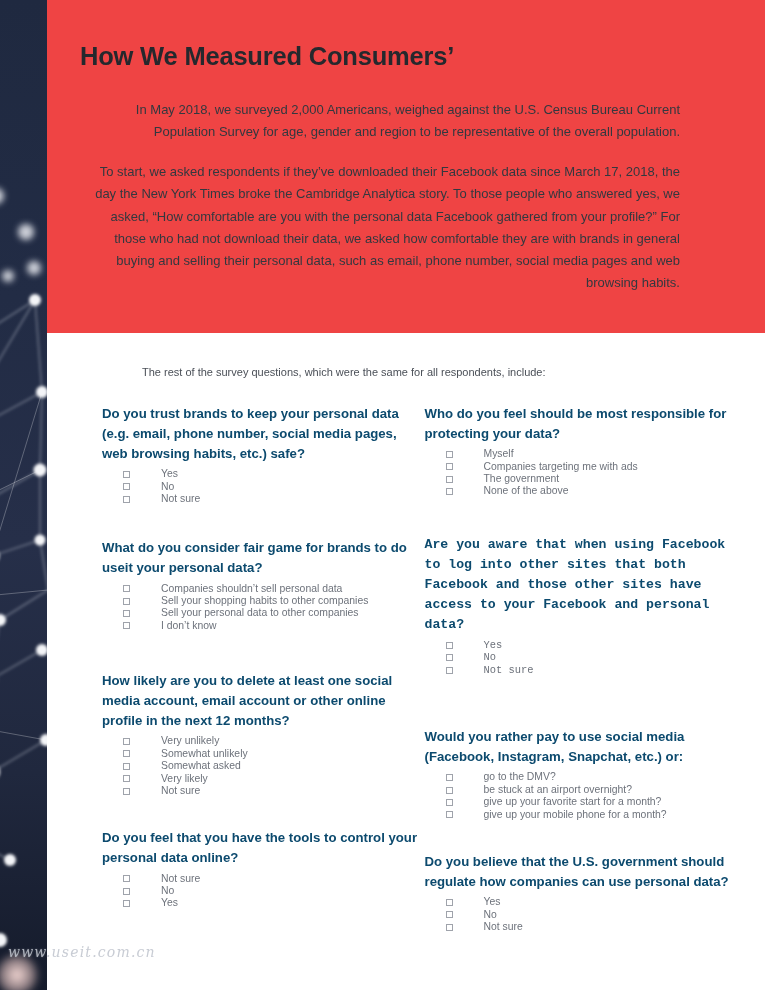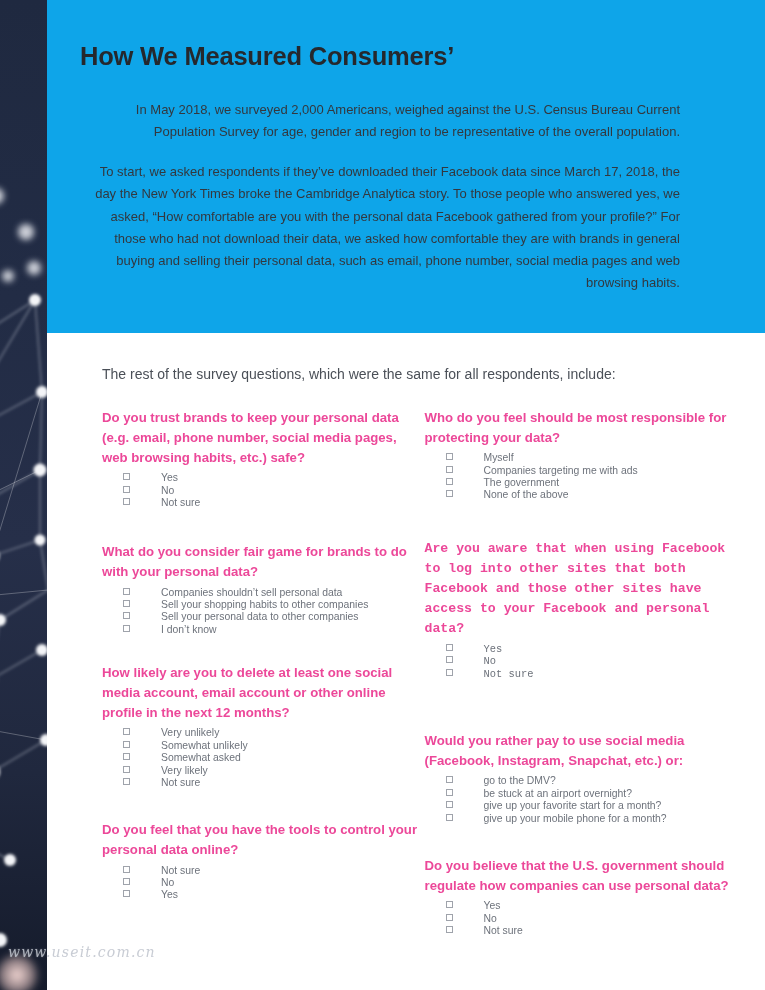--- a/index.html
+++ b/index.html
@@ -34,21 +34,21 @@
     position:absolute; left:-6px; top:952px; width:46px; height:46px;
     border-radius:50%;
     background:radial-gradient(circle,rgba(255,225,220,.95) 0%,rgba(240,205,200,.55) 45%,rgba(200,180,180,0) 72%);
     filter:blur(3px);
     z-index:5;
   }
 
   
   #hero{
     position:absolute; left:47px; top:0; width:718px; height:333px;
-    background:#0ea5e9;
+    background:#ef4444;
     padding:40px 75px 0 33px;
   }
   #page-title{
     font-size:25.5px;
     font-weight:bold;
     line-height:1.30;
     letter-spacing:-0.2px;
     color:#25282d;
     margin-bottom:26px;
   }
@@ -61,40 +61,41 @@
     text-align:right;
   }
 
   
   #questions{
     position:absolute; left:47px; top:333px; width:718px; height:657px;
     background:#fff;
     padding:33px 18px 0 55px;
   }
   #survey-note{
-    font-size:14px;
+    font-size:11px;
     color:#4a4f57;
     margin-bottom:26px;
+    margin-left:40px;
   }
   #columns{ display:flex; }
   .column{ width:333px; }
   .column.right{ margin-left:0px; }
 
   .question-block{ margin-bottom:0; }
   .question-title{
     font-size:13.2px;
     font-weight:bold;
     line-height:1.52;
-    color:#ec4899;
+    color:#0c4a6e;
     margin-bottom:5px;
   }
   .options{ list-style:none; margin-left:21px; }
   .option{
     display:flex;
-    align-items:flex-start;
+    align-items:center;
     line-height:1;
     margin-bottom:2px;
   }
   .checkbox{
     width:7px; height:7px;
     border:1px solid #9fa3ab;
     background:#fff;
     flex:0 0 auto;
     margin-right:31px;
   }
@@ -195,41 +196,41 @@
               <span class="checkbox"></span>
               <span class="option-label">No</span>
             </li>
             <li class="option">
               <span class="checkbox"></span>
               <span class="option-label">Not sure</span>
             </li>
           </ul>
         </div>
         <div class="question-block" style="margin-top: 34px;">
-          <div class="question-title">What do you consider fair game for brands to do with your personal data?</div>
+          <div class="question-title">What do you consider fair game for brands to do useit your personal data?</div>
           <ul class="options">
             <li class="option">
               <span class="checkbox"></span>
               <span class="option-label">Companies shouldn’t sell personal data</span>
             </li>
             <li class="option">
               <span class="checkbox"></span>
               <span class="option-label">Sell your shopping habits to other companies</span>
             </li>
             <li class="option">
               <span class="checkbox"></span>
               <span class="option-label">Sell your personal data to other companies</span>
             </li>
             <li class="option">
               <span class="checkbox"></span>
               <span class="option-label">I don’t know</span>
             </li>
           </ul>
         </div>
-        <div class="question-block" style="margin-top: 28px;">
+        <div class="question-block" style="margin-top: 40px;">
           <div class="question-title">How likely are you to delete at least one social media account, email account or other online profile in the next 12 months?</div>
           <ul class="options">
             <li class="option">
               <span class="checkbox"></span>
               <span class="option-label">Very unlikely</span>
             </li>
             <li class="option">
               <span class="checkbox"></span>
               <span class="option-label">Somewhat unlikely</span>
             </li>

